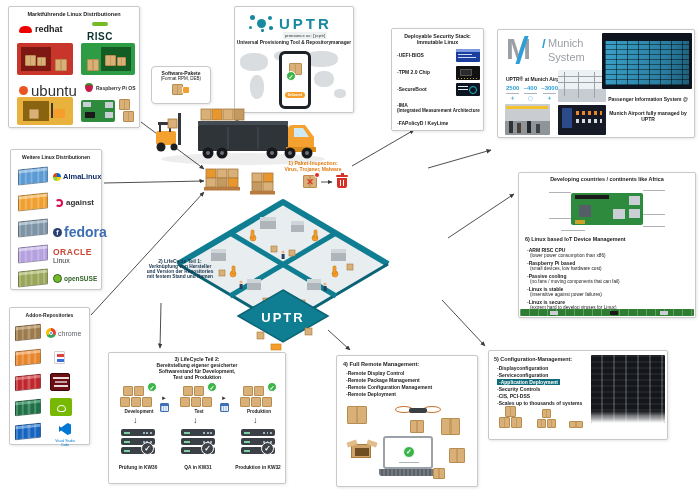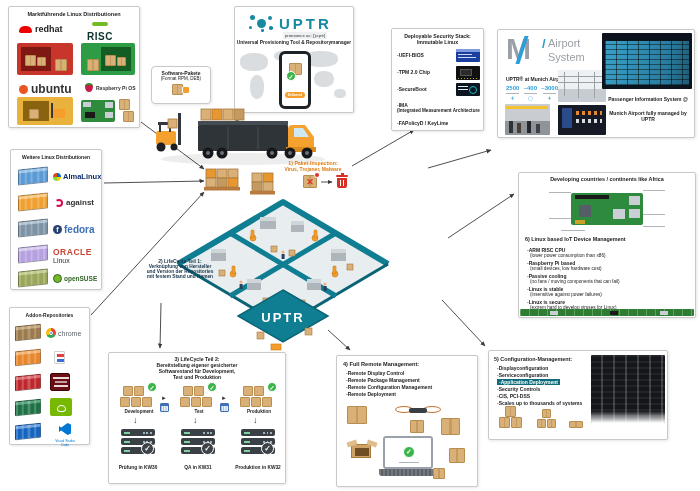--- a/index.html
+++ b/index.html
@@ -72,21 +72,21 @@
       <div class="box" style="left:38px;top:16px;width:12px;height:12px"></div>
     </div>
     <div class="abs" style="left:72px;top:36px;width:54px;height:32px;background:#2e9b45;border-radius:2px">
       <div class="abs" style="left:20px;top:4px;width:30px;height:24px;background:#135c24"></div>
       <div class="box" style="left:24px;top:12px;width:11px;height:11px"></div>
       <div class="box" style="left:36px;top:14px;width:9px;height:9px"></div>
       <div class="box" style="left:6px;top:16px;width:12px;height:12px"></div>
     </div>
     <div class="abs" style="left:10px;top:75px;display:flex;align-items:center;gap:3px">
       <span style="width:9px;height:9px;background:#e95420;border-radius:50%;display:inline-block"></span>
-      <span style="font-weight:bold;font-size:12px;color:#333">ubuntu</span>
+      <span style="font-weight:normal;font-size:15px;color:#333">ubuntu</span>
     </div>
     <div class="abs" style="left:76px;top:76px;display:flex;align-items:center;gap:3px">
       <span style="width:8px;height:9px;background:#c51a4a;border-radius:50% 50% 50% 50%/40% 40% 60% 60%;display:inline-block;border-top:2px solid #3c8b2f"></span>
       <span style="font-size:5px;color:#333;font-weight:bold">Raspberry Pi OS</span>
     </div>
     <div class="abs" style="left:8px;top:90px;width:56px;height:28px;background:#e8b23c;border-radius:2px">
       <div class="abs" style="left:6px;top:4px;width:26px;height:20px;background:#8a6310"></div>
       <div class="abs" style="left:36px;top:12px;width:12px;height:9px;background:#f59e2c;border-radius:1px"></div>
       <div class="abs" style="left:34px;top:6px;width:2px;height:15px;background:#33383e"></div>
       <div class="box" style="left:12px;top:12px;width:10px;height:10px"></div>
@@ -161,21 +161,21 @@
     <div class="abs" style="left:5px;top:73px;font-size:5px;font-weight:bold">-IMA</div>
     <div class="abs" style="left:5px;top:79px;font-size:4.6px;font-weight:bold">(Integrated Measurement Architecture</div>
     <div class="abs" style="left:5px;top:91px;font-size:5px;font-weight:bold">-FAPolicyD / KeyLime</div>
   </div>
 
   <div class="panel" style="left:497px;top:29px;width:198px;height:109px">
     <div class="abs" style="left:8px;top:2px;width:92px;height:42px">
       <span class="abs" style="left:0;top:0;font-size:30px;font-weight:bold;color:#9aa0a6">M</span>
       <span class="abs" style="left:14px;top:4px;width:4px;height:28px;background:#2b9fd8;transform:skewX(-18deg)"></span>
       <span class="abs" style="left:36px;top:4px;font-size:13px;font-weight:bold;color:#2b9fd8">/</span>
-      <span class="abs" style="left:42px;top:5px;font-size:11px;color:#9aa0a6">Airport</span>
+      <span class="abs" style="left:42px;top:5px;font-size:11px;color:#9aa0a6">Munich</span>
       <span class="abs" style="left:42px;top:19px;font-size:11px;color:#9aa0a6">System</span>
     </div>
     <div class="abs" style="left:8px;top:46px;font-size:5px;font-weight:bold">UPTR® at Munich Airport</div>
     <div class="abs" style="left:8px;top:55px;width:52px;display:flex;justify-content:space-between">
       <div style="text-align:center">
         <div style="color:#2b9fd8;font-weight:bold;font-size:6px">2500</div>
         <div class="gline" style="position:relative;width:13px;margin:1.5px auto"></div>
         <div style="color:#2b9fd8;font-size:5px">✈</div>
       </div>
       <div style="text-align:center">
@@ -226,21 +226,21 @@
       <span style="font-weight:bold;font-size:7.5px;color:#0f2d6b">AlmaLinux</span>
     </div>
     <div class="crate" style="left:7px;top:44px;width:30px;height:16px;--c:#f0a030;--l:#f7c983"></div>
     <div class="abs" style="left:44px;top:48px;display:flex;align-items:center;gap:3px">
       <span style="width:8px;height:8px;border:2px solid #d70a53;border-left-color:rgba(0,0,0,0);border-radius:50%;display:inline-block"></span>
       <span style="font-weight:bold;font-size:8px;color:#333">against</span>
     </div>
     <div class="crate" style="left:7px;top:70px;width:30px;height:16px;--c:#7d93a6;--l:#b2c2cf"></div>
     <div class="abs" style="left:42px;top:74px;display:flex;align-items:center;gap:2px">
       <span style="width:9px;height:9px;background:#294172;border-radius:50%;color:#fff;font-size:7px;font-weight:bold;text-align:center;line-height:9px;display:inline-block">f</span>
-      <span style="font-weight:bold;font-size:10px;color:#3c6eb4">fedora</span>
+      <span style="font-weight:bold;font-size:14px;color:#3c6eb4">fedora</span>
     </div>
     <div class="crate" style="left:7px;top:96px;width:30px;height:16px;--c:#b6a1e0;--l:#d7cbef"></div>
     <div class="abs" style="left:42px;top:97px">
       <div style="font-weight:bold;font-size:8.5px;color:#c74634;letter-spacing:.5px">ORACLE</div>
       <div style="font-size:7px;color:#333">Linux</div>
     </div>
     <div class="crate" style="left:7px;top:120px;width:30px;height:16px;--c:#9aa75a;--l:#c3cd93"></div>
     <div class="abs" style="left:42px;top:124px;display:flex;align-items:center;gap:2px">
       <span style="width:9px;height:9px;background:#73ba25;border-radius:50%;display:inline-block;border:1.5px solid #35642a"></span>
       <span style="font-weight:bold;font-size:6.5px;color:#35642a">openSUSE</span>

